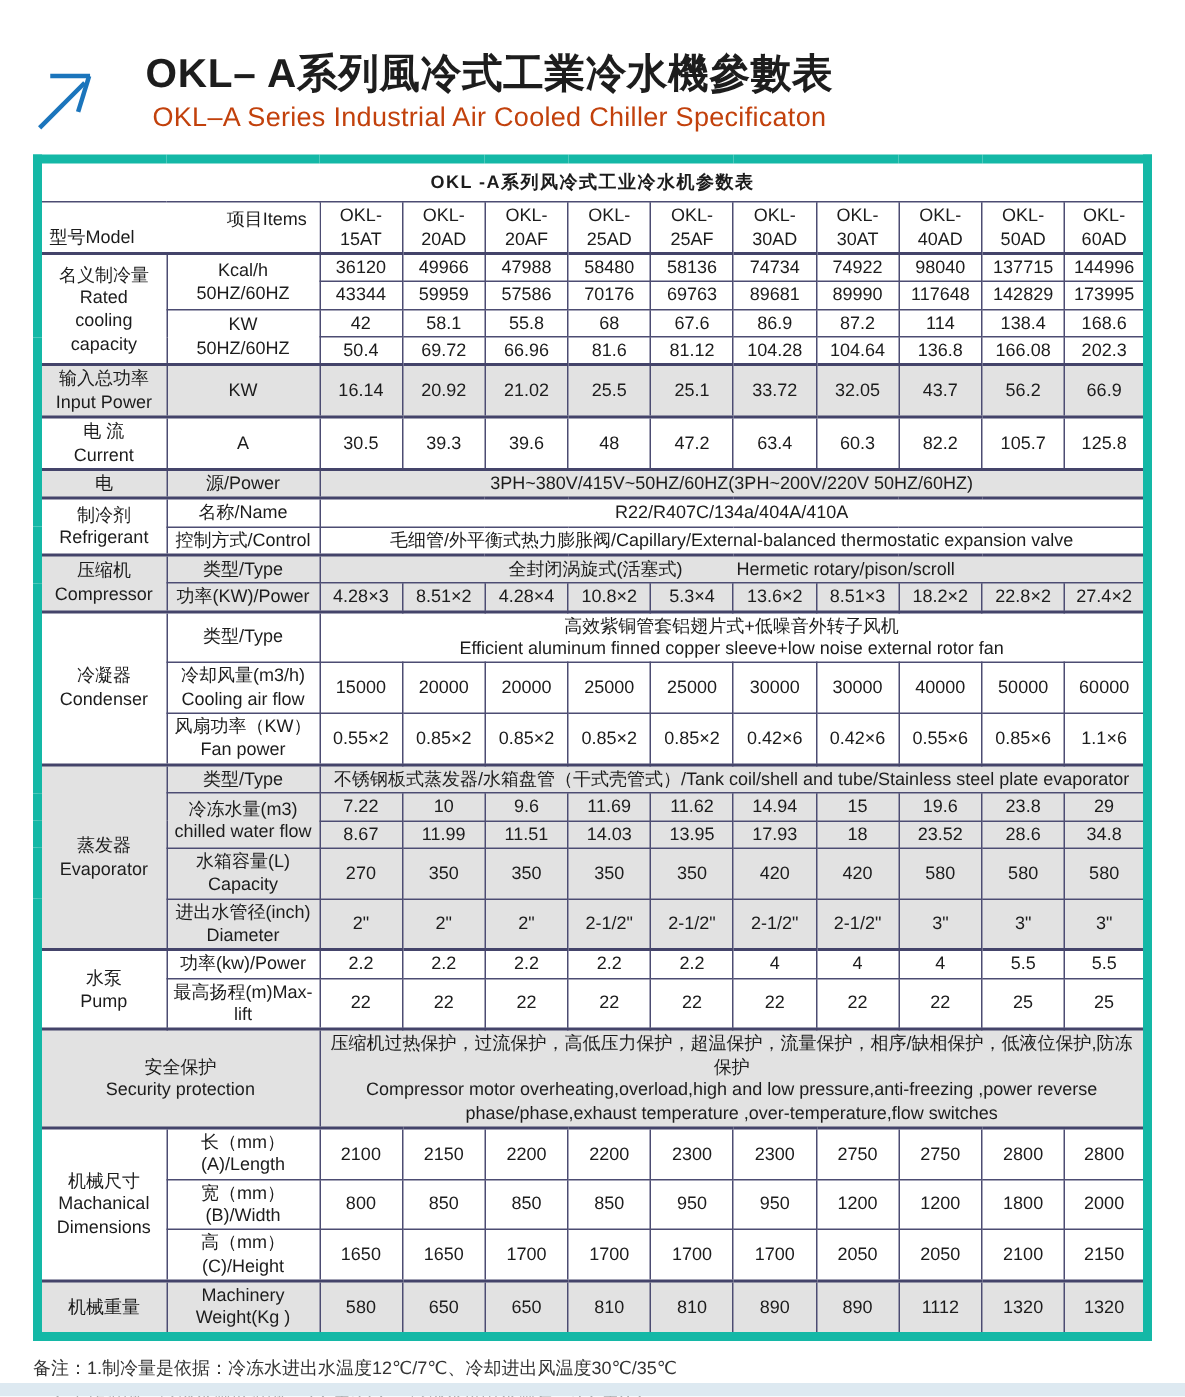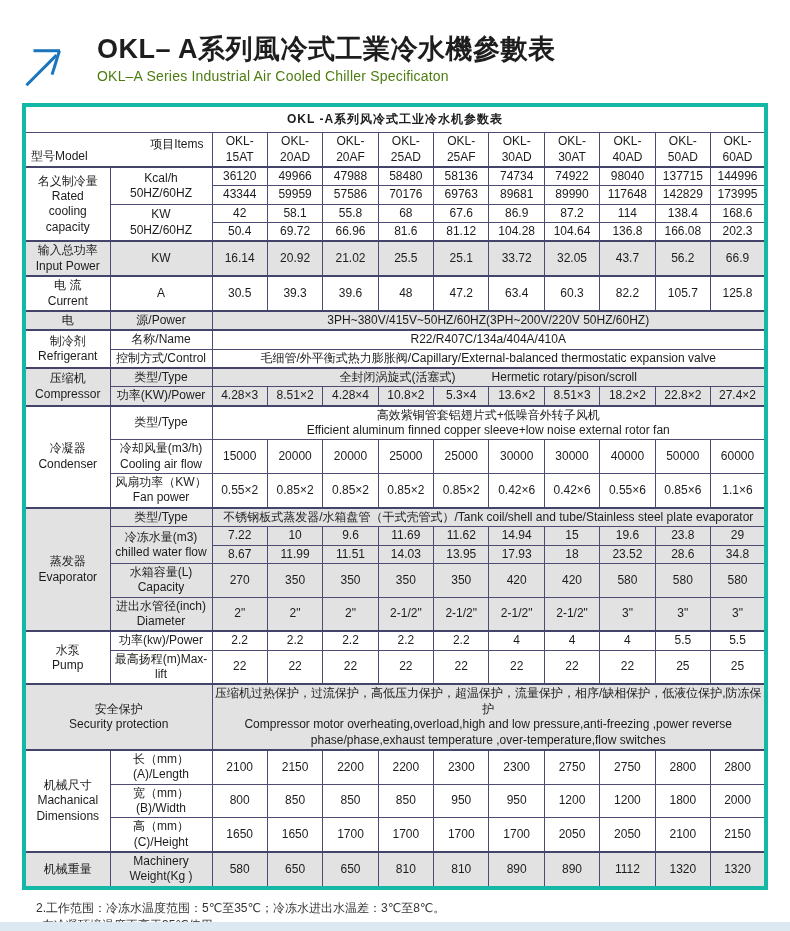--- a/index.html
+++ b/index.html
@@ -4,23 +4,23 @@
 <style>
   html,body{margin:0;padding:0;}
   body{
     width:790px;height:931px;background:#ffffff;overflow:hidden;position:relative;
     font-family:"Liberation Sans","DejaVu Sans",sans-serif;
   }
   .page{padding:34px 22px 0 22px;}
   .title-block{display:flex;align-items:flex-start;gap:29px;margin-bottom:13px;}
   .arrow-svg{width:46px;height:52px;flex:none;margin-top:4px;}
   .titles h1{margin:0;font-size:27px;font-weight:700;color:#1d1d1d;letter-spacing:.5px;line-height:1.15;}
-  .titles h2{margin:3px 0 0;font-size:14px;font-weight:500;color:#4d7c0f;letter-spacing:.2px;}
-
-  table.spec{border-collapse:collapse;table-layout:fixed;width:746px;border:4px solid #14b8a6;}
+  .titles h2{margin:3px 0 0;font-size:18px;font-weight:500;color:#c2410c;letter-spacing:.2px;text-align:center;}
+
+  table.spec{border-collapse:collapse;table-layout:fixed;width:746px;border:6px solid #14b8a6;}
   table.spec td{
     border:1px solid #4c4c72;text-align:center;vertical-align:middle;
     padding:1px 1px;font-size:12px;line-height:1.28;color:#1c1c1c;background:#ffffff;
   }
   tr.shade td{background:#e2e2e2;}
   tr.sec > td{border-top:2px solid #44446a;}
   td.caption{background:#1ea7e0;color:#ffffff;font-size:16px;font-weight:600;height:23px;padding:1px 0;letter-spacing:1px;}
   td.corner{
     height:31px;background-color:#ececec;position:relative;
     background-image:linear-gradient(to bottom right,transparent calc(50% - 1px),#4c4c72 calc(50% - 1px),#4c4c72 calc(50% + 0px),transparent calc(50% + 0px));
@@ -505,20 +505,21 @@
           <td class="v">890</td>
           <td class="v">890</td>
           <td class="v">1112</td>
           <td class="v">1320</td>
           <td class="v">1320</td>
         </tr>
       </tbody>
   </table>
 
   <div class="notes">
+    <div>备注：1.制冷量是依据：冷冻水进出水温度12℃/7℃、冷却进出风温度30℃/35℃</div>
     <div class="ind1">2.工作范围：冷冻水温度范围：5℃至35℃；冷冻水进出水温差：3℃至8℃。</div>
     <div class="ind2">在冷凝环境温度不高于35℃使用</div>
 
   </div>
 
 </div>
 
 <div class="bottom-strip"></div>
 
 </body></html>

